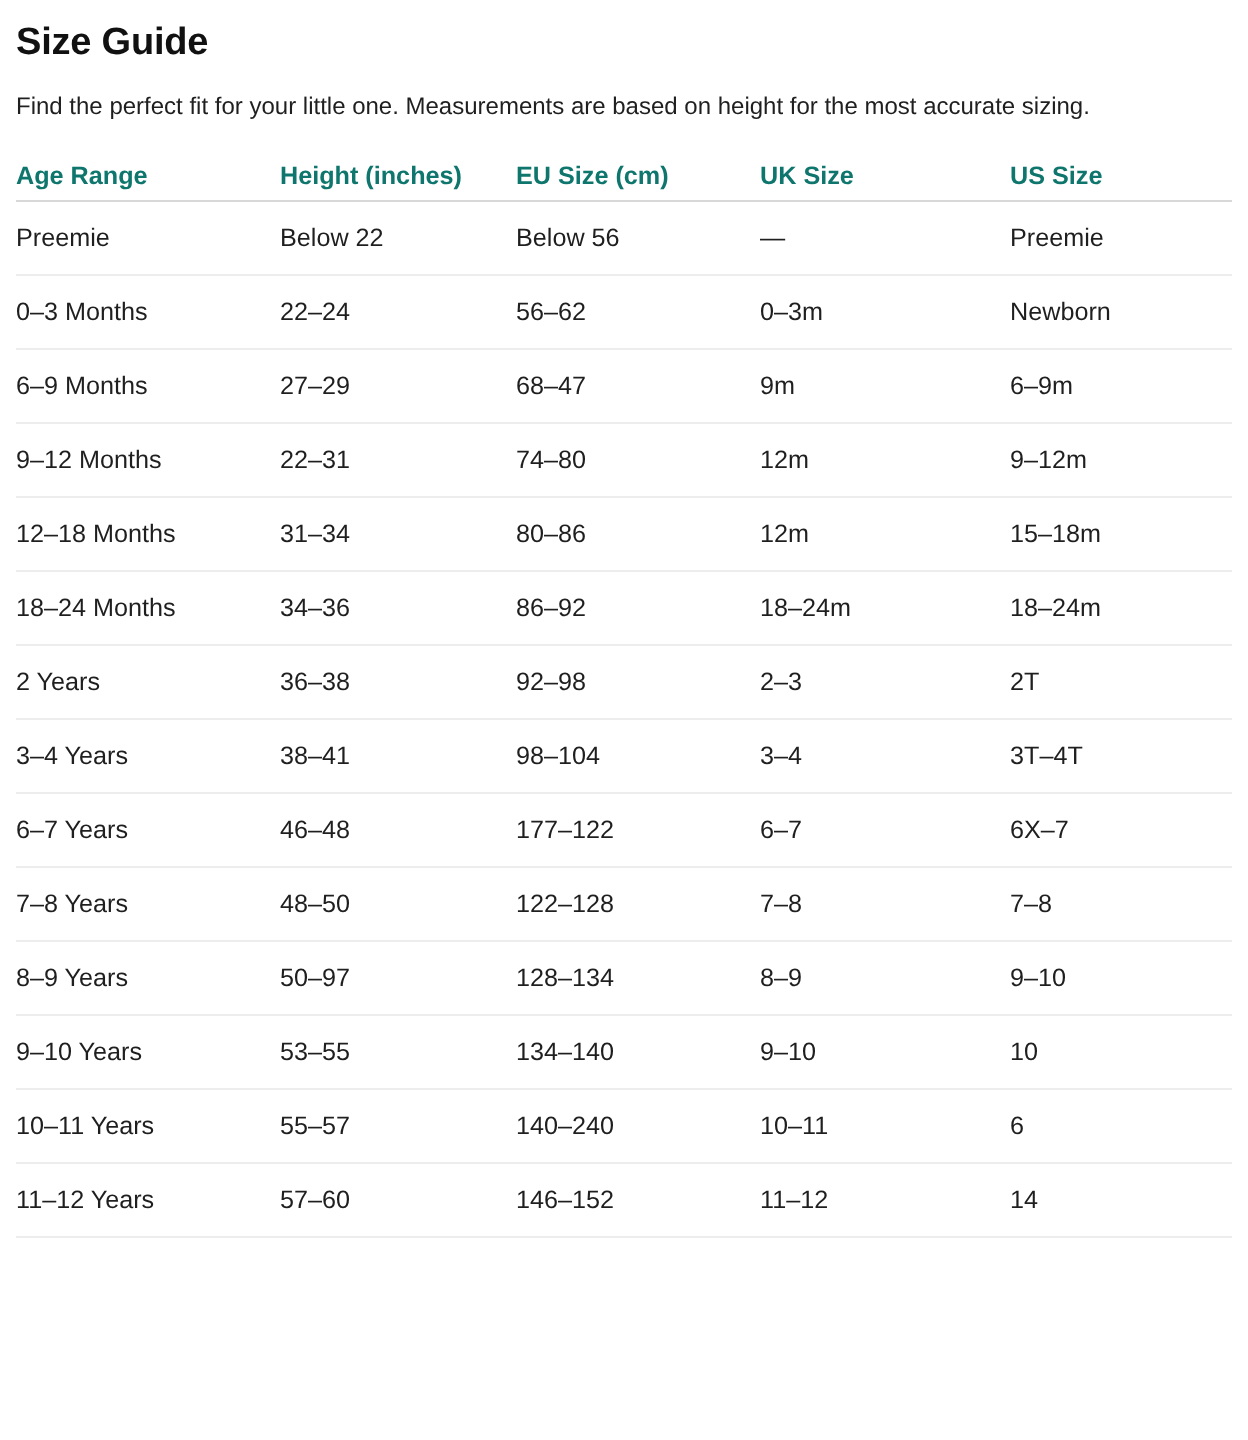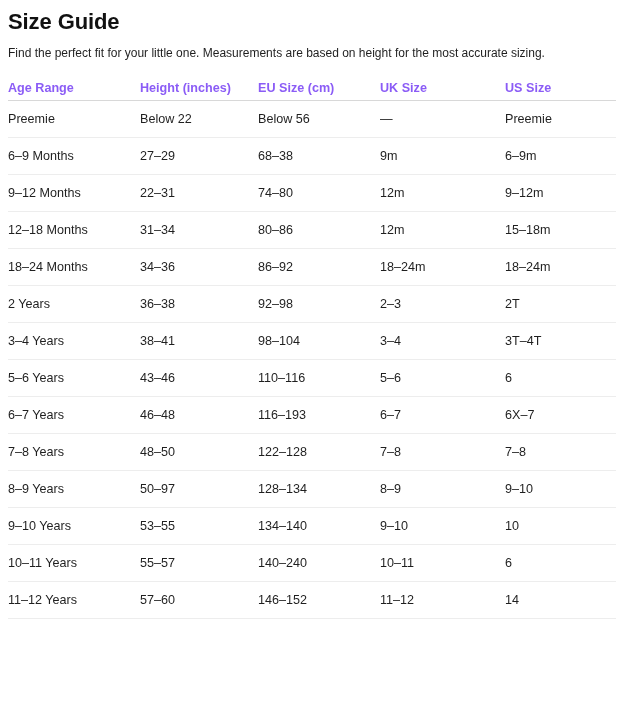--- a/index.html
+++ b/index.html
@@ -13,21 +13,21 @@
     font-family: "Liberation Sans", sans-serif;
     color: #1a1a1a;
     overflow: hidden;
   }
   .page {
     padding: 8px 8px 0 8px;
     box-sizing: border-box;
     width: 624px;
   }
   .page-title {
-    font-size: 22px;
+    font-size: 19px;
     font-weight: bold;
     line-height: 24px;
     color: #111111;
     margin: 2px 0 0 0;
     letter-spacing: -0.1px;
   }
   .page-subtitle {
     font-size: 12px;
     line-height: 18px;
     color: #1f1f1f;
@@ -44,21 +44,21 @@
   table.size-table td {
     text-align: left;
     font-size: 12.6px;
     padding: 0;
     vertical-align: middle;
     white-space: nowrap;
     color: #1f1f1f;
   }
   table.size-table th {
     font-weight: bold;
-    color: #8b5cf6;
+    color: #0f766e;
     height: 25px;
     border-bottom: 1px solid #d8d8d8;
   }
   table.size-table tbody td {
     height: 36px;
     border-bottom: 1px solid #ededed;
   }
   table.size-table tbody tr:last-child td {
     border-bottom: 1px solid #ededed;
   }
@@ -96,23 +96,30 @@
     </thead>
     <tbody id="table-body">
         <tr>
           <td>Preemie</td>
           <td>Below 22</td>
           <td>Below 56</td>
           <td>—</td>
           <td>Preemie</td>
         </tr>
         <tr>
+          <td>0–3 Months</td>
+          <td>22–24</td>
+          <td>56–62</td>
+          <td>0–3m</td>
+          <td>Newborn</td>
+        </tr>
+        <tr>
           <td>6–9 Months</td>
           <td>27–29</td>
-          <td>68–38</td>
+          <td>68–47</td>
           <td>9m</td>
           <td>6–9m</td>
         </tr>
         <tr>
           <td>9–12 Months</td>
           <td>22–31</td>
           <td>74–80</td>
           <td>12m</td>
           <td>9–12m</td>
         </tr>
@@ -138,30 +145,23 @@
           <td>2T</td>
         </tr>
         <tr>
           <td>3–4 Years</td>
           <td>38–41</td>
           <td>98–104</td>
           <td>3–4</td>
           <td>3T–4T</td>
         </tr>
         <tr>
-          <td>5–6 Years</td>
-          <td>43–46</td>
-          <td>110–116</td>
-          <td>5–6</td>
-          <td>6</td>
-        </tr>
-        <tr>
           <td>6–7 Years</td>
           <td>46–48</td>
-          <td>116–193</td>
+          <td>177–122</td>
           <td>6–7</td>
           <td>6X–7</td>
         </tr>
         <tr>
           <td>7–8 Years</td>
           <td>48–50</td>
           <td>122–128</td>
           <td>7–8</td>
           <td>7–8</td>
         </tr>

